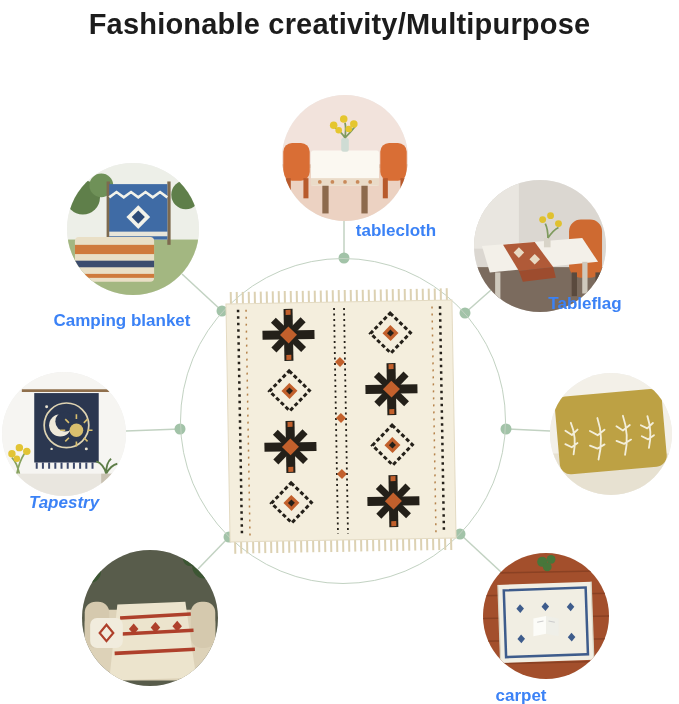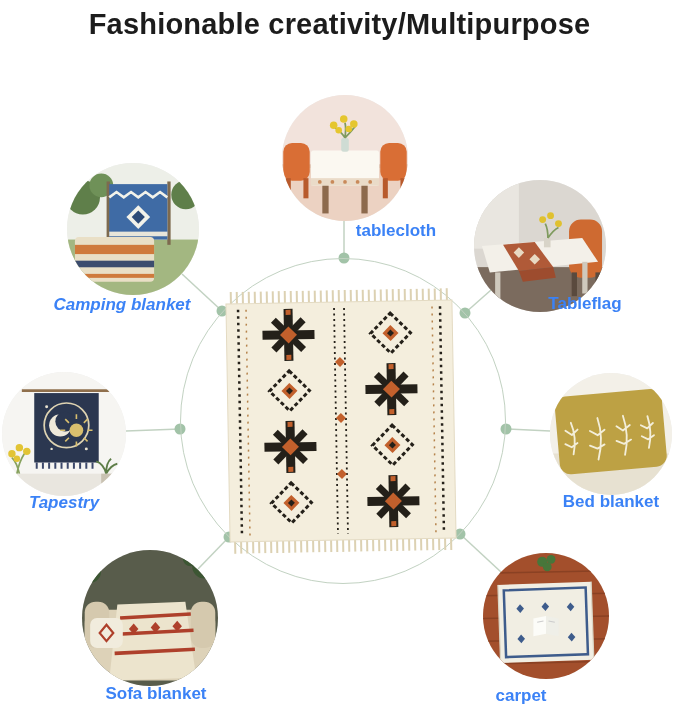--- a/index.html
+++ b/index.html
@@ -29,21 +29,21 @@
   .p-tablecloth { left:282px; top:89px;  width:126px; height:126px; }
   .p-camping    { left:67px;  top:157px; width:132px; height:132px; }
   .p-tableflag  { left:474px; top:174px; width:132px; height:132px; }
   .p-tapestry   { left:2px;   top:366px; width:124px; height:124px; }
   .p-bed        { left:550px; top:367px; width:122px; height:122px; }
   .p-sofa       { left:82px;  top:544px; width:136px; height:136px; }
   .p-carpet     { left:483px; top:547px; width:126px; height:126px; }
 
   
   .l-tablecloth { left:396px; top:215px; }
-  .l-camping    { left:122px; top:289px;font-style:italic; }
+  .l-camping    { left:122px; top:305px; }
   .l-tableflag  { left:585px; top:288px;text-align:right; }
   .l-tapestry   { left:64px;  top:487px;font-style:italic; }
   .l-bed        { left:611px; top:486px; }
   .l-sofa       { left:156px; top:678px; }
   .l-carpet     { left:521px; top:680px; }
 </style>
 </head>
 <body>
 
 <div class="page">
@@ -249,21 +249,20 @@
         <rect x="6" y="16" width="88" height="64" rx="9" fill="#bda144"></rect>
         <g stroke="#f3eed9" stroke-width="1.5" fill="none" stroke-linecap="round">
           <path d="M18 64 q4 -14 0 -26 M18 48 l-5 -4 M18 48 l5 -4 M17 58 l-5 -3 M17 58 l5 -3"></path>
           <path d="M38 70 q6 -18 2 -34 M39 50 l-6 -4 M39 50 l6 -4 M38 61 l-6 -3 M38 61 l6 -3"></path>
           <path d="M60 68 q5 -16 1 -32 M60 48 l-5 -4 M60 48 l6 -4 M60 59 l-6 -3 M60 59 l6 -3"></path>
           <path d="M80 64 q4 -13 1 -26 M80 48 l-5 -3 M80 48 l5 -4 M80 57 l-5 -3 M80 57 l5 -3"></path>
         </g>
       </g>
     </svg>
   </div>
-  <div class="label l-bed">Bed blanket</div>
 
   <div class="photo p-sofa">
     <svg viewBox="0 0 100 100" preserveAspectRatio="xMidYMid slice">
       <rect width="100" height="100" fill="#585c4b"></rect>
       <g fill="#3c5633">
         <circle cx="90" cy="12" r="9"></circle>
           <circle cx="80" cy="6" r="6"></circle>
           <circle cx="6" cy="16" r="8"></circle>
           <circle cx="14" cy="8" r="5"></circle>
       </g>
@@ -278,21 +277,20 @@
       </g>
       <g fill="#ae402b">
         <path d="M38 54 l3.5 4 -3.5 4 -3.5 -4 z"></path>
           <path d="M54 53 l3.5 4 -3.5 4 -3.5 -4 z"></path>
           <path d="M70 52 l3.5 4 -3.5 4 -3.5 -4 z"></path>
       </g>
       <rect x="6" y="50" width="24" height="22" rx="5" fill="#f1ecdd"></rect>
       <path d="M18 55 l5 6 -5 6 -5 -6 z" fill="none" stroke="#ae402b" stroke-width="1.6"></path>
     </svg>
   </div>
-  <div class="label l-sofa">Sofa blanket</div>
 
   <div class="photo p-carpet">
     <svg viewBox="0 0 100 100" preserveAspectRatio="xMidYMid slice">
       <rect width="100" height="100" fill="#a34f2c"></rect>
       <g stroke="#8a4123" stroke-width="1.2">
         <line x1="0" y1="16" x2="100" y2="14"></line>
           <line x1="0" y1="34" x2="100" y2="32"></line>
         <line x1="0" y1="52" x2="100" y2="50"></line>
           <line x1="0" y1="70" x2="100" y2="68"></line>
         <line x1="0" y1="88" x2="100" y2="86"></line>

